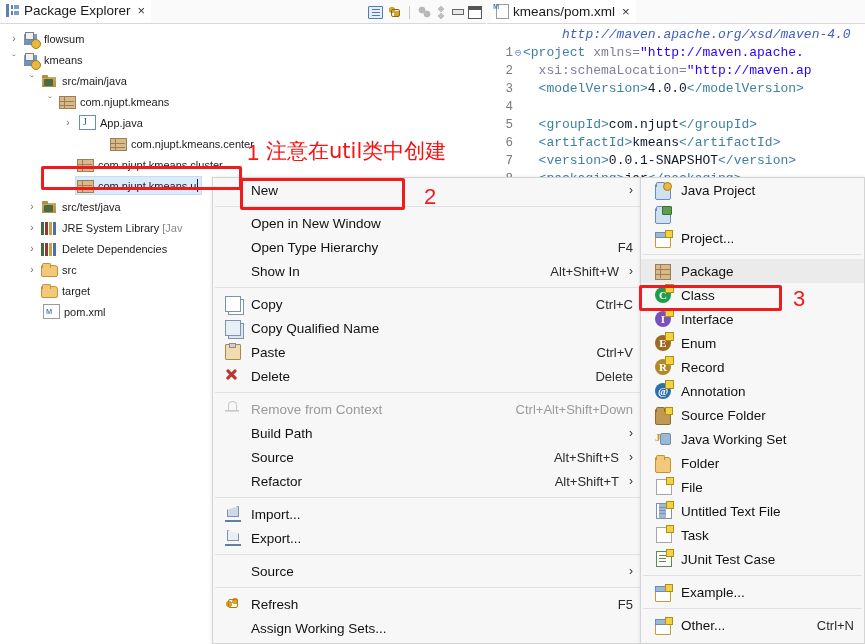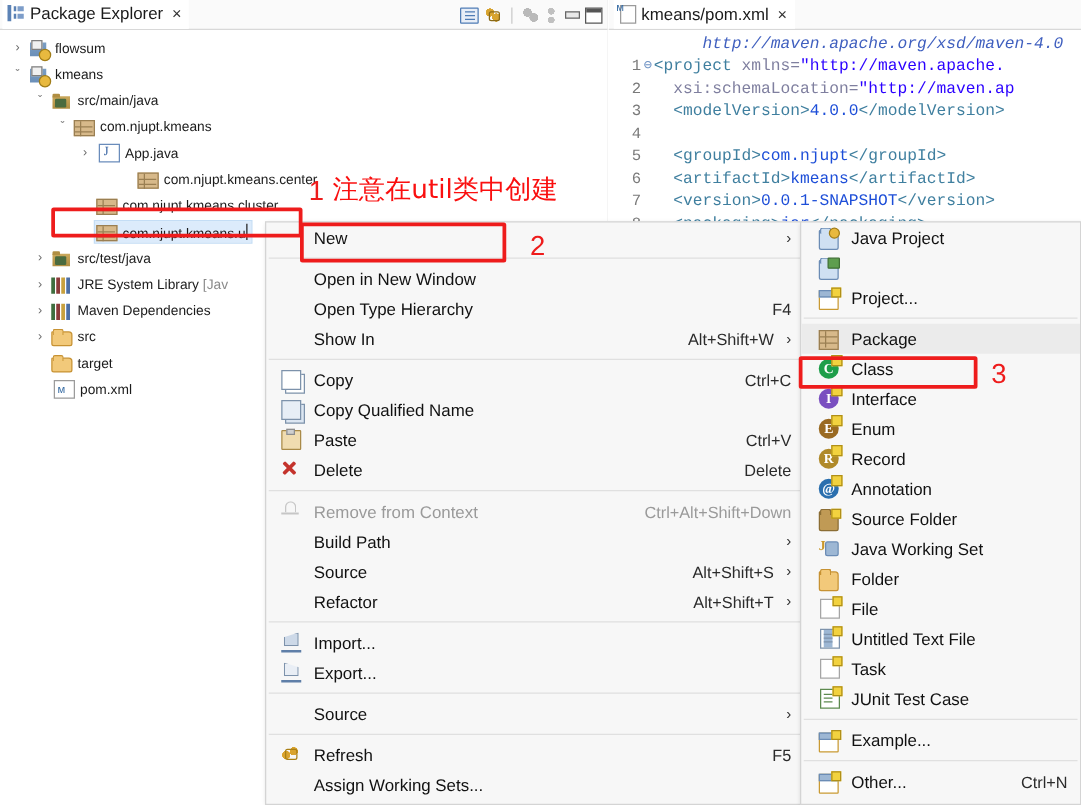--- a/index.html
+++ b/index.html
@@ -257,21 +257,21 @@
     width:28px; min-width:28px; text-align:right; padding-right:2px;
     color:#7a7a7a; font-size:12.5px;
   }
   .fold {
     width:8px;min-width:8px; color:#6d92c4; font-size:11px;
   }
   .ctx { white-space: pre; }
   .tag { color:#3f7f9f; }
   .attr { color:#7f7f9f; }
   .str { color:#2a00ff; }
-  .txt { color:#1d4ed8; }
+  .txt { color:#0f172a; }
   .cmt { color:#3f5fbf; font-style:italic; }
 
   
   #ctxmenu {
     position: absolute; left: 212px; top: 177px;
     width: 432px; height: 467px;
     background: #f7f7f7;
     border: 1px solid #d4d4d4;
     box-shadow: 1px 1px 4px rgba(0,0,0,.18);
     font-size: 13.5px;
@@ -640,21 +640,21 @@
           <span class="twist">›</span>
           <span class="tlabel-wrap">
             <span class="ticon ic-lib"></span>
             <span class="tlabel">JRE System Library <span class="dim">[Jav</span></span>
           </span>
         </div>
         <div class="trow" style="padding-left: 24px;">
           <span class="twist">›</span>
           <span class="tlabel-wrap">
             <span class="ticon ic-lib"></span>
-            <span class="tlabel">Maven Dependencies</span>
+            <span class="tlabel">Delete Dependencies</span>
           </span>
         </div>
         <div class="trow" style="padding-left: 24px;">
           <span class="twist">›</span>
           <span class="tlabel-wrap">
             <span class="ticon ic-folder"></span>
             <span class="tlabel">src</span>
           </span>
         </div>
         <div class="trow" style="padding-left: 24px;">

